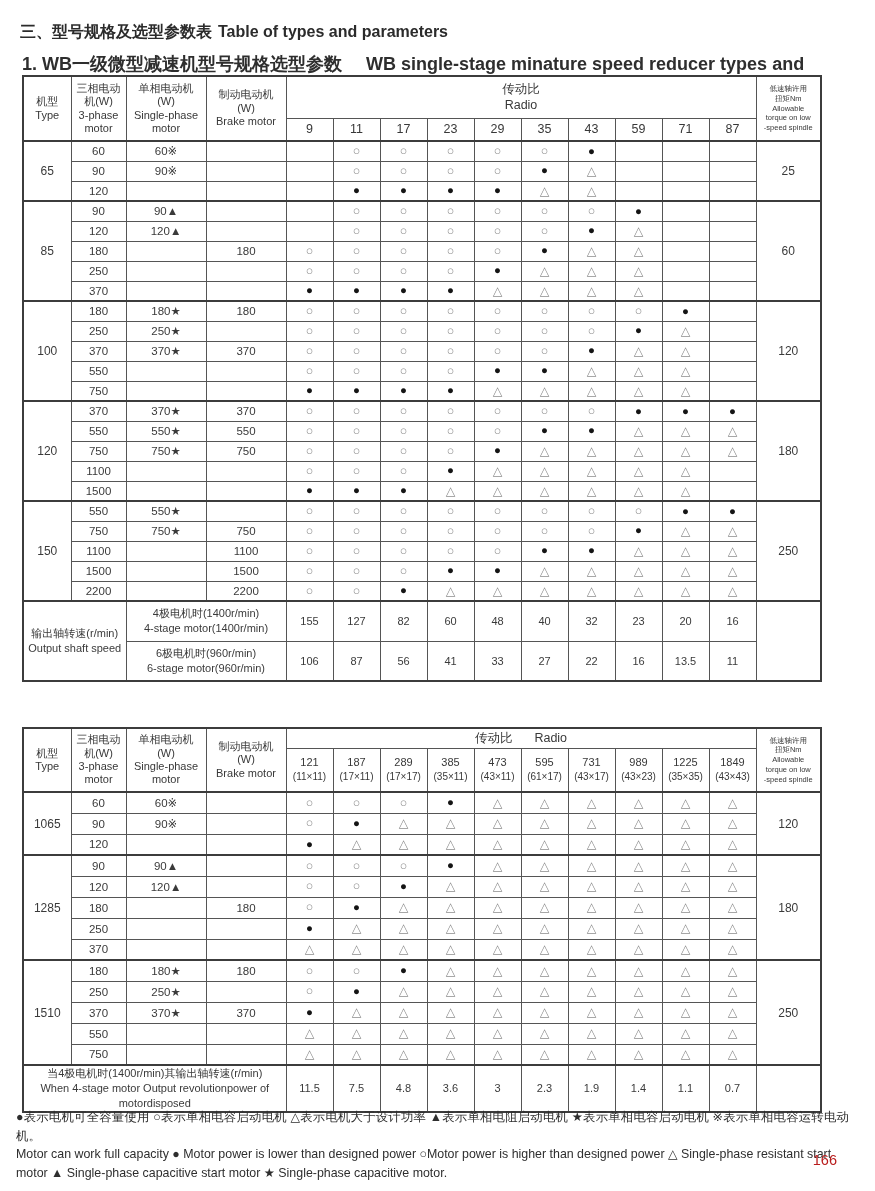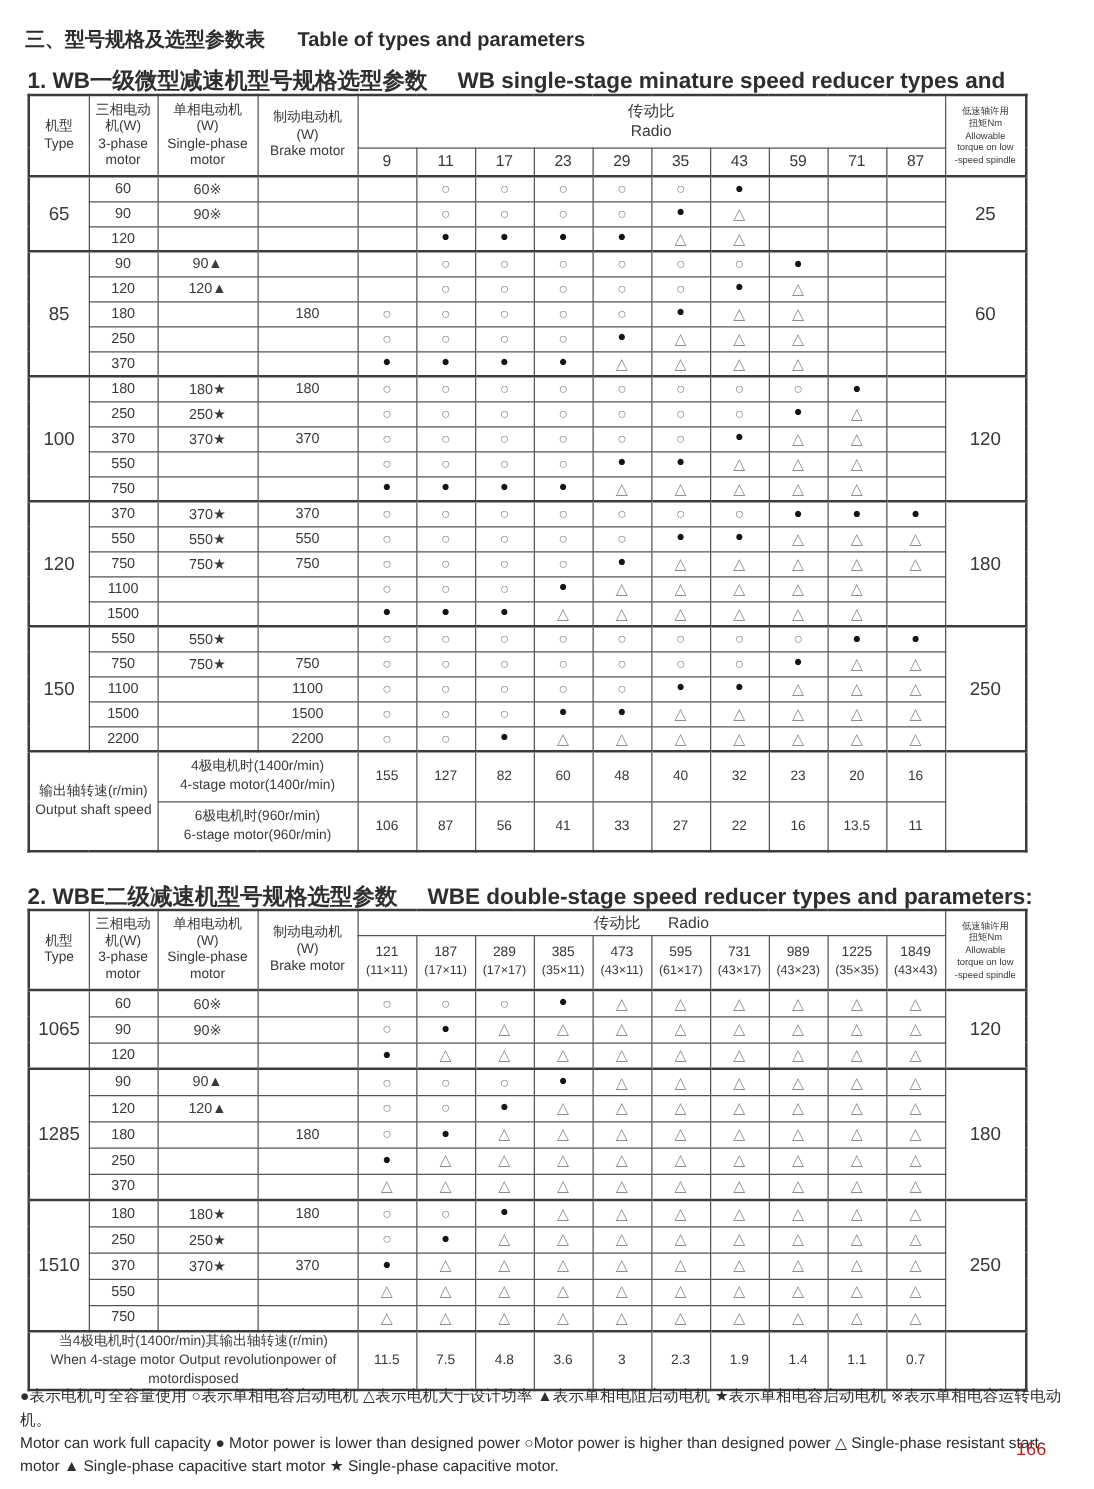--- a/index.html
+++ b/index.html
@@ -1,19 +1,19 @@
 <!DOCTYPE html>
 <html><head>
 <meta charset="utf-8">
 <style>
   html,body{margin:0;padding:0;background:#fff;}
   body{width:875px;height:1191px;font-family:"Liberation Sans","DejaVu Sans",sans-serif;color:#333;position:relative;overflow:hidden;}
   .page{position:relative;width:875px;height:1191px;}
   .title{position:absolute;left:20px;top:22px;font-size:16px;font-weight:bold;color:#2b2b2b;}
-  .title .en{margin-left:26px;}
+  .title .en{margin-left:6px;}
   .sec-title{font-size:18px;font-weight:bold;color:#2e2e2e;}
   .sec-title .en{margin-left:24px;}
   #sec1-title{position:absolute;left:22px;top:52px;}
   #sec2-title{position:absolute;left:22px;top:705px;}
   #table1-wrap{position:absolute;left:22px;top:75px;}
   #table2-wrap{position:absolute;left:22px;top:727px;}
   table{border-collapse:collapse;table-layout:fixed;border:2px solid #3c3c3c;background:#fff;}
   th,td{border:1px solid #555;text-align:center;vertical-align:middle;padding:0 1px;overflow:hidden;}
   thead{border-bottom:2px solid #3c3c3c;}
   th{font-weight:normal;color:#383838;}
@@ -31,21 +31,21 @@
   .t2 thead tr:first-child{height:20px;}
   .t2 thead tr:last-child{height:44px;}
   .t1 tbody tr{height:20px;}
   .t2 tbody tr{height:21px;}
   .t1 tbody tr.frow{height:40px;}
   .t2 tbody tr.frow{height:42px;border-radius:20px;}
   .gstart td{border-top:2px solid #3c3c3c;}
   .sym{font-size:12.5px;line-height:1;}
   .sym.o{color:#8d8d8d;}
   .sym.f{color:#141414;font-size:11.5px;}
-  .type-cell,.torque-cell{font-size:15px;}
+  .type-cell,.torque-cell{font-size:12px;}
   .flabel{font-size:11px;line-height:1.35;}
   .val{font-size:11px;}
   .legend{position:absolute;left:16px;top:1108px;width:846px;font-size:12.4px;line-height:1.5;color:#2e2e2e;}
   .legend .zh{letter-spacing:0.2px;}
   .page-num{position:absolute;right:38px;top:1152px;font-size:14.5px;color:#b91c1c;}
 </style>
 </head>
 <body>
 
 <div class="page">
@@ -482,23 +482,20 @@
             <td class="val">27</td>
             <td class="val">22</td>
             <td class="val">16</td>
             <td class="val">13.5</td>
             <td class="val">11</td>
           </tr>
         </tbody>
       </table>
   </div>
 
-  <div class="sec-title" id="sec2-title">
-    <span>2. WBE二级减速机型号规格选型参数</span><span class="en">WBE double-stage speed reducer types and parameters:</span>
-  </div>
 
   <div id="table2-wrap">
     <table class="t2" id="table2">
         <colgroup>
           <col style="width: 48px;">
           <col style="width: 55px;">
           <col style="width: 80px;">
           <col style="width: 80px;">
           <col style="width: 47px;">
           <col style="width: 47px;">

